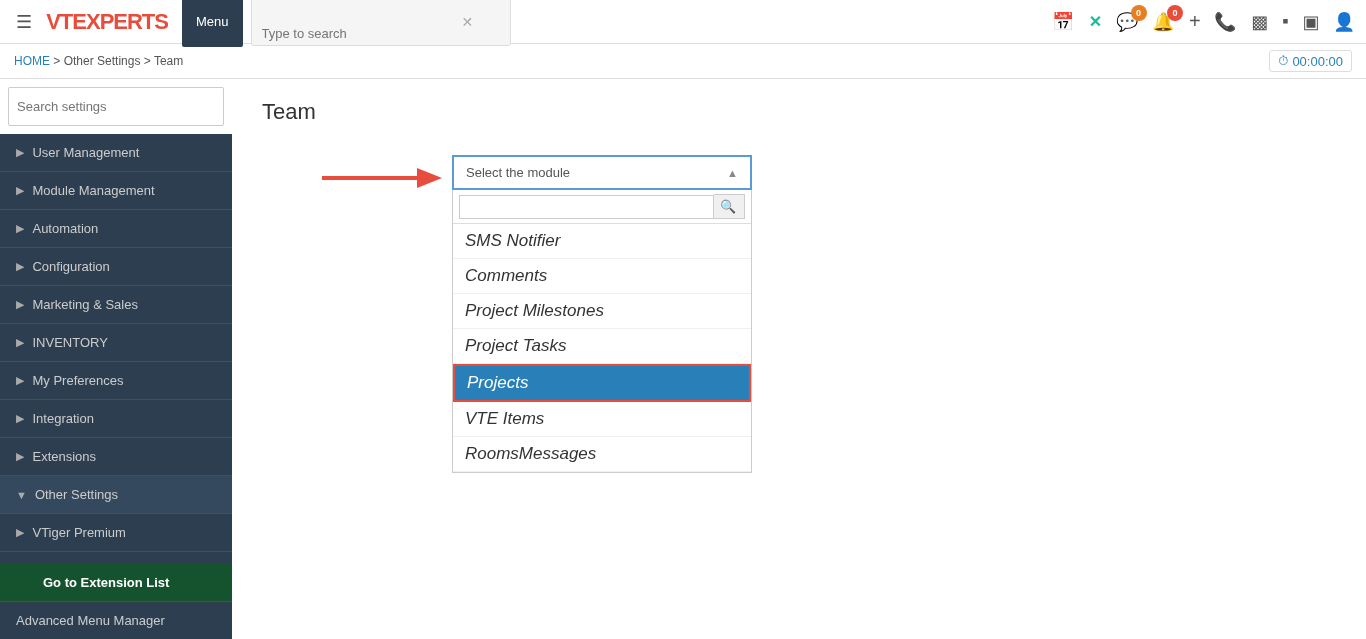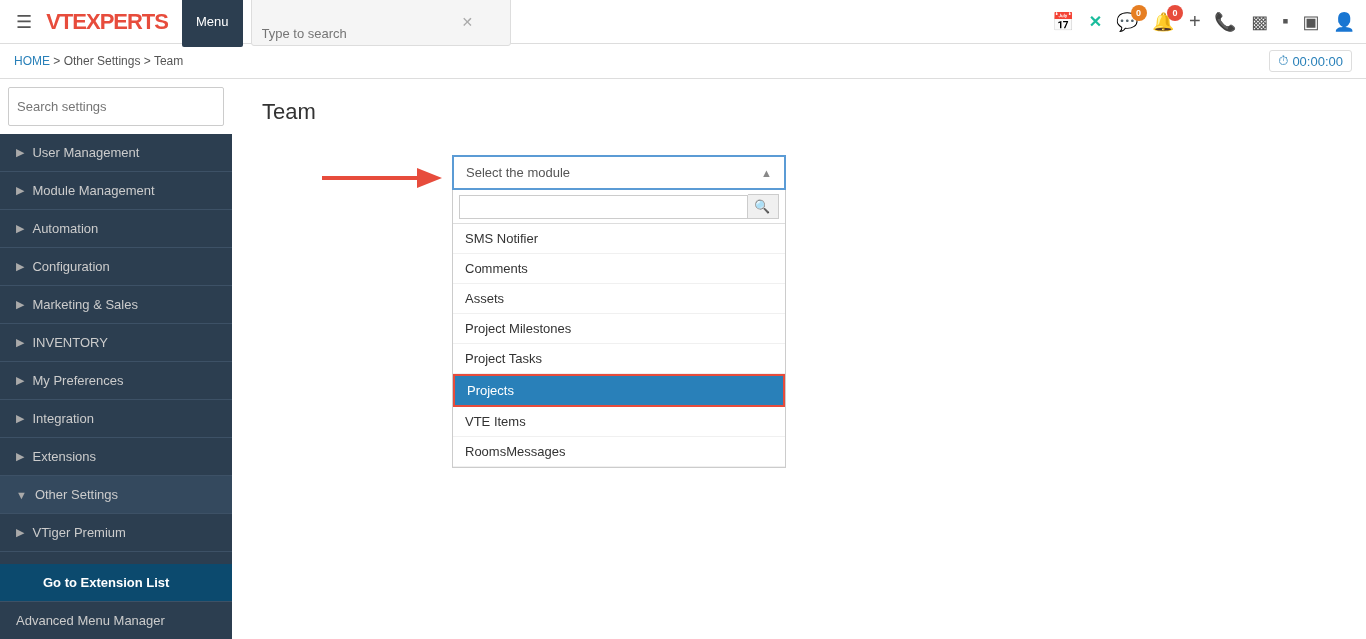--- a/index.html
+++ b/index.html
@@ -157,21 +157,21 @@
       padding: 11px 16px;
       cursor: pointer;
       display: flex;
       align-items: center;
       color: #ccc;
       font-size: 13px;
       border-bottom: 1px solid #3d5166;
       text-decoration: none;
     }
     .sidebar-link.green {
-      background: #0c4a6e;
+      background: #14532d;
       color: #fff;
       font-weight: bold;
       padding-left: 43px;
     }
 
     
     .main-content {
       flex: 1;
       background: #fff;
       padding: 20px 30px;
@@ -196,21 +196,21 @@
       position: absolute;
       left: 60px;
       top: 8px;
       z-index: 10;
     }
 
     
     .dropdown-wrapper {
       margin-left: 190px;
       position: relative;
-      width: 334px;
+      width: 300px;
     }
     .dropdown-trigger {
       display: flex;
       align-items: center;
       justify-content: space-between;
       border: 2px solid #5b9bd5;
       padding: 8px 12px;
       background: #fff;
       cursor: pointer;
       font-size: 13px;
@@ -240,23 +240,24 @@
       background: #f0f0f0;
       border: 1px solid #ccc;
       border-left: none;
       padding: 4px 7px;
       cursor: pointer;
       font-size: 13px;
     }
     .dropdown-option {
       padding: 7px 12px;
       cursor: pointer;
-      font-size: 13px;
+      font-size: 17px;
       color: #333;
       border-bottom: 1px solid #f0f0f0;
+      font-style: italic;
     }
     .dropdown-option.selected {
       background: #2980b9;
       color: #fff;
       border: 2px solid #e74c3c;
     }
 
     
     ::-webkit-scrollbar { width: 8px; }
     ::-webkit-scrollbar-track { background: #f0f0f0; }
@@ -387,21 +388,20 @@
           <span>Select the module</span>
           <span class="up-arrow">▲</span>
         </div>
         <div class="dropdown-list">
           <div class="dropdown-search">
             <input type="text" style="">
             <button class="search-btn">🔍</button>
           </div>
           <div class="dropdown-option">SMS Notifier</div>
           <div class="dropdown-option">Comments</div>
-          <div class="dropdown-option">Assets</div>
           <div class="dropdown-option">Project Milestones</div>
           <div class="dropdown-option">Project Tasks</div>
           <div class="dropdown-option selected">Projects</div>
           <div class="dropdown-option">VTE Items</div>
           <div class="dropdown-option">RoomsMessages</div>
         </div>
       </div>
     </div>
   </div>
 </div>

